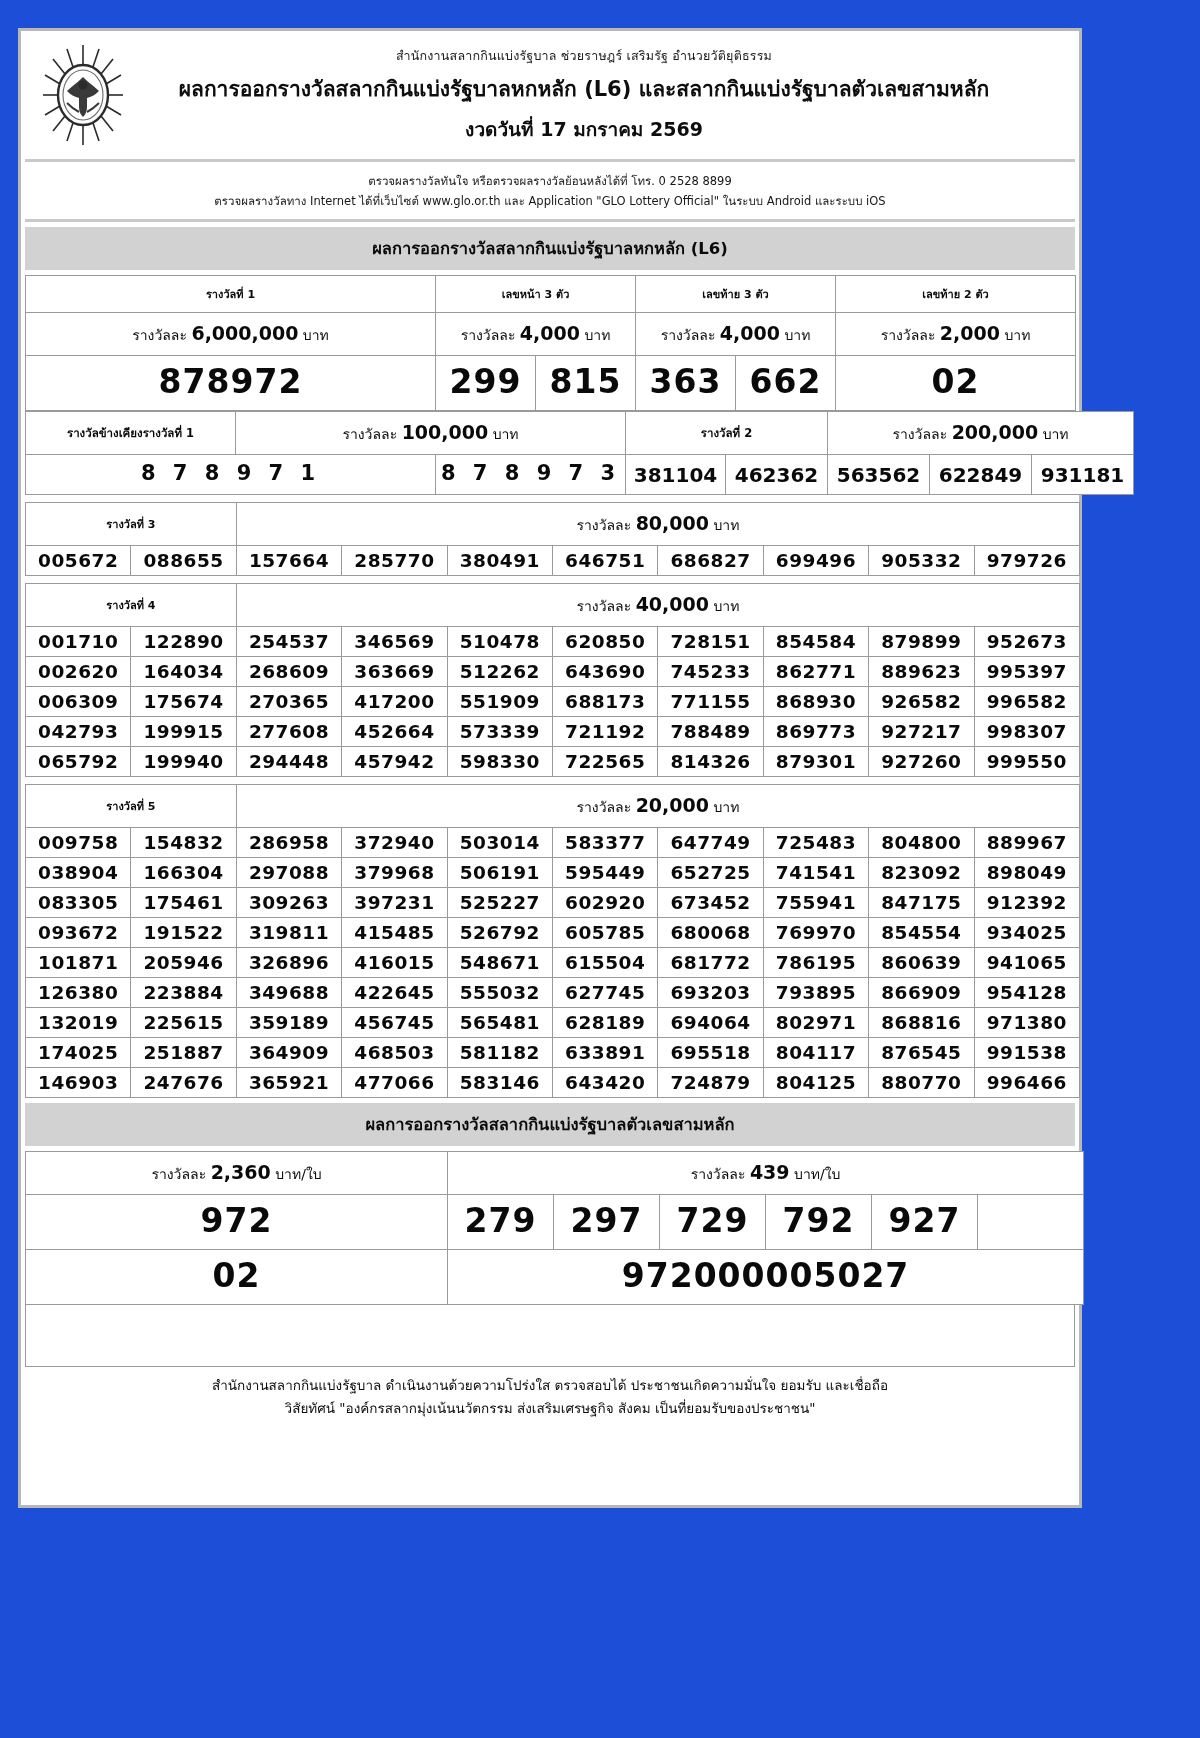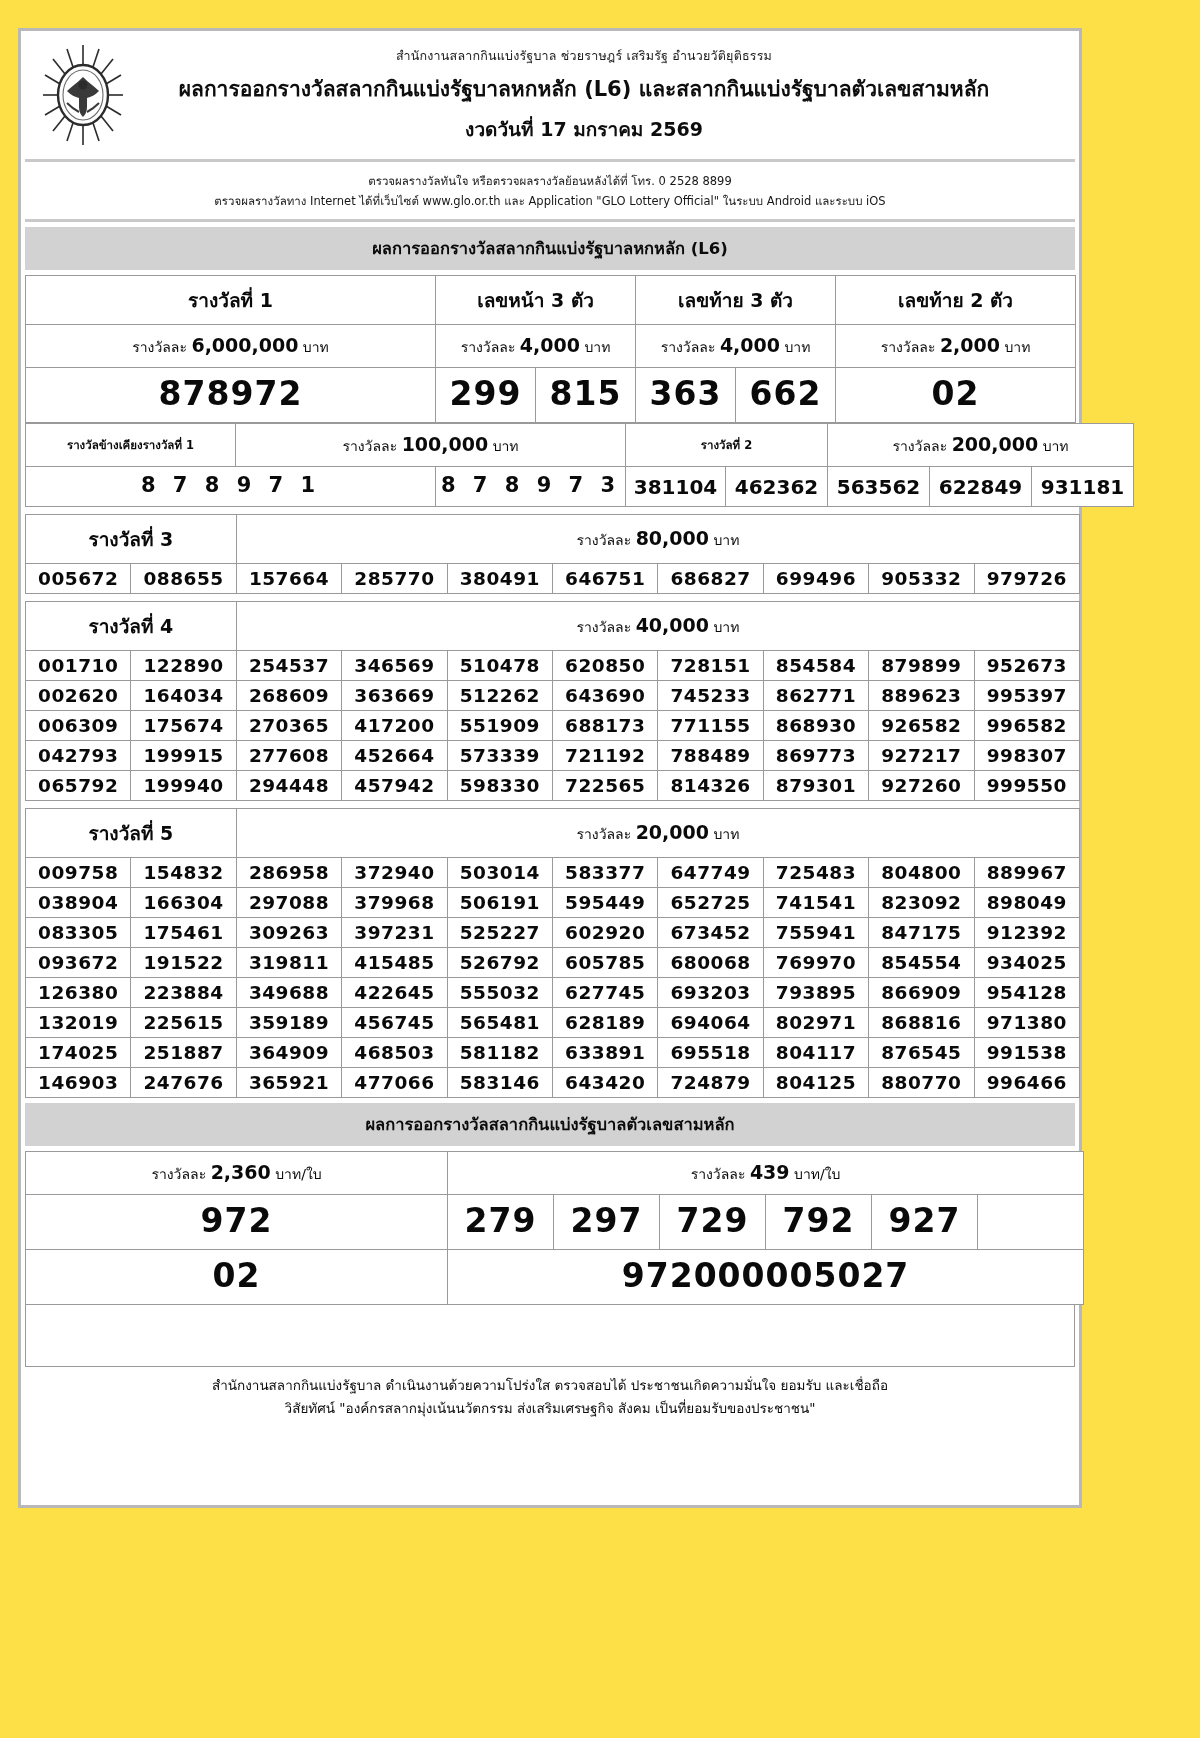--- a/index.html
+++ b/index.html
@@ -4,21 +4,21 @@
 <style>
   * { box-sizing: border-box; }
   html, body {
     margin: 0; padding: 0;
     background: #e8e8e8;
     font-family: "DejaVu Sans", "Liberation Sans", sans-serif;
   }
   #page {
     width: 1200px; height: 1738px;
     position: relative;
-    background: #fde047;
+    background: #1d4ed8;
     overflow: hidden;
   }
   .sheet {
     position: absolute;
     left: 18px; top: 28px;
     width: 1064px; height: 1480px;
     background: #ffffff;
     border: 3px solid #b8b8b8;
     padding: 4px;
   }
@@ -53,21 +53,21 @@
 
   
   table.g { border-collapse: collapse; width: 100%; table-layout: fixed; }
   table.g td {
     border: 1px solid #9a9a9a;
     text-align: center;
     vertical-align: middle;
     color: #0a0a0a;
     background: #fff;
   }
-  td.blk { background:#000; color:#fff; font-size: 19px; font-weight:700; padding: 9px 2px; }
+  td.blk { background:#000; color:#fff; font-size: 11px; font-weight:700; padding: 9px 2px; }
   td.blk.sm { font-size: 11.5px; }
   td.lbl { font-size: 14px; padding: 9px 4px; }
   td.lbl .big { font-size: 19px; font-weight: 700; text-align: right; }
   td.lbl .sm2 { font-size: 14px; }
   td.num {
     font-size: 33px; font-weight: 800; letter-spacing: 1px;
     padding: 6px 2px 9px 2px; font-family: "DejaVu Sans", sans-serif;
   }
   td.num.spaced { letter-spacing: 5px; font-weight: 700; font-size: 21px; }
   td.num6 { font-size: 20px; font-weight: 700; padding: 5px 2px; }
@@ -419,20 +419,32 @@
             <td class="grid">319811</td>
             <td class="grid">415485</td>
             <td class="grid">526792</td>
             <td class="grid">605785</td>
             <td class="grid">680068</td>
             <td class="grid">769970</td>
             <td class="grid">854554</td>
             <td class="grid">934025</td>
           </tr>
           <tr>
+            <td class="grid">101871</td>
+            <td class="grid">205946</td>
+            <td class="grid">326896</td>
+            <td class="grid">416015</td>
+            <td class="grid">548671</td>
+            <td class="grid">615504</td>
+            <td class="grid">681772</td>
+            <td class="grid">786195</td>
+            <td class="grid">860639</td>
+            <td class="grid">941065</td>
+          </tr>
+          <tr>
             <td class="grid">126380</td>
             <td class="grid">223884</td>
             <td class="grid">349688</td>
             <td class="grid">422645</td>
             <td class="grid">555032</td>
             <td class="grid">627745</td>
             <td class="grid">693203</td>
             <td class="grid">793895</td>
             <td class="grid">866909</td>
             <td class="grid">954128</td>

